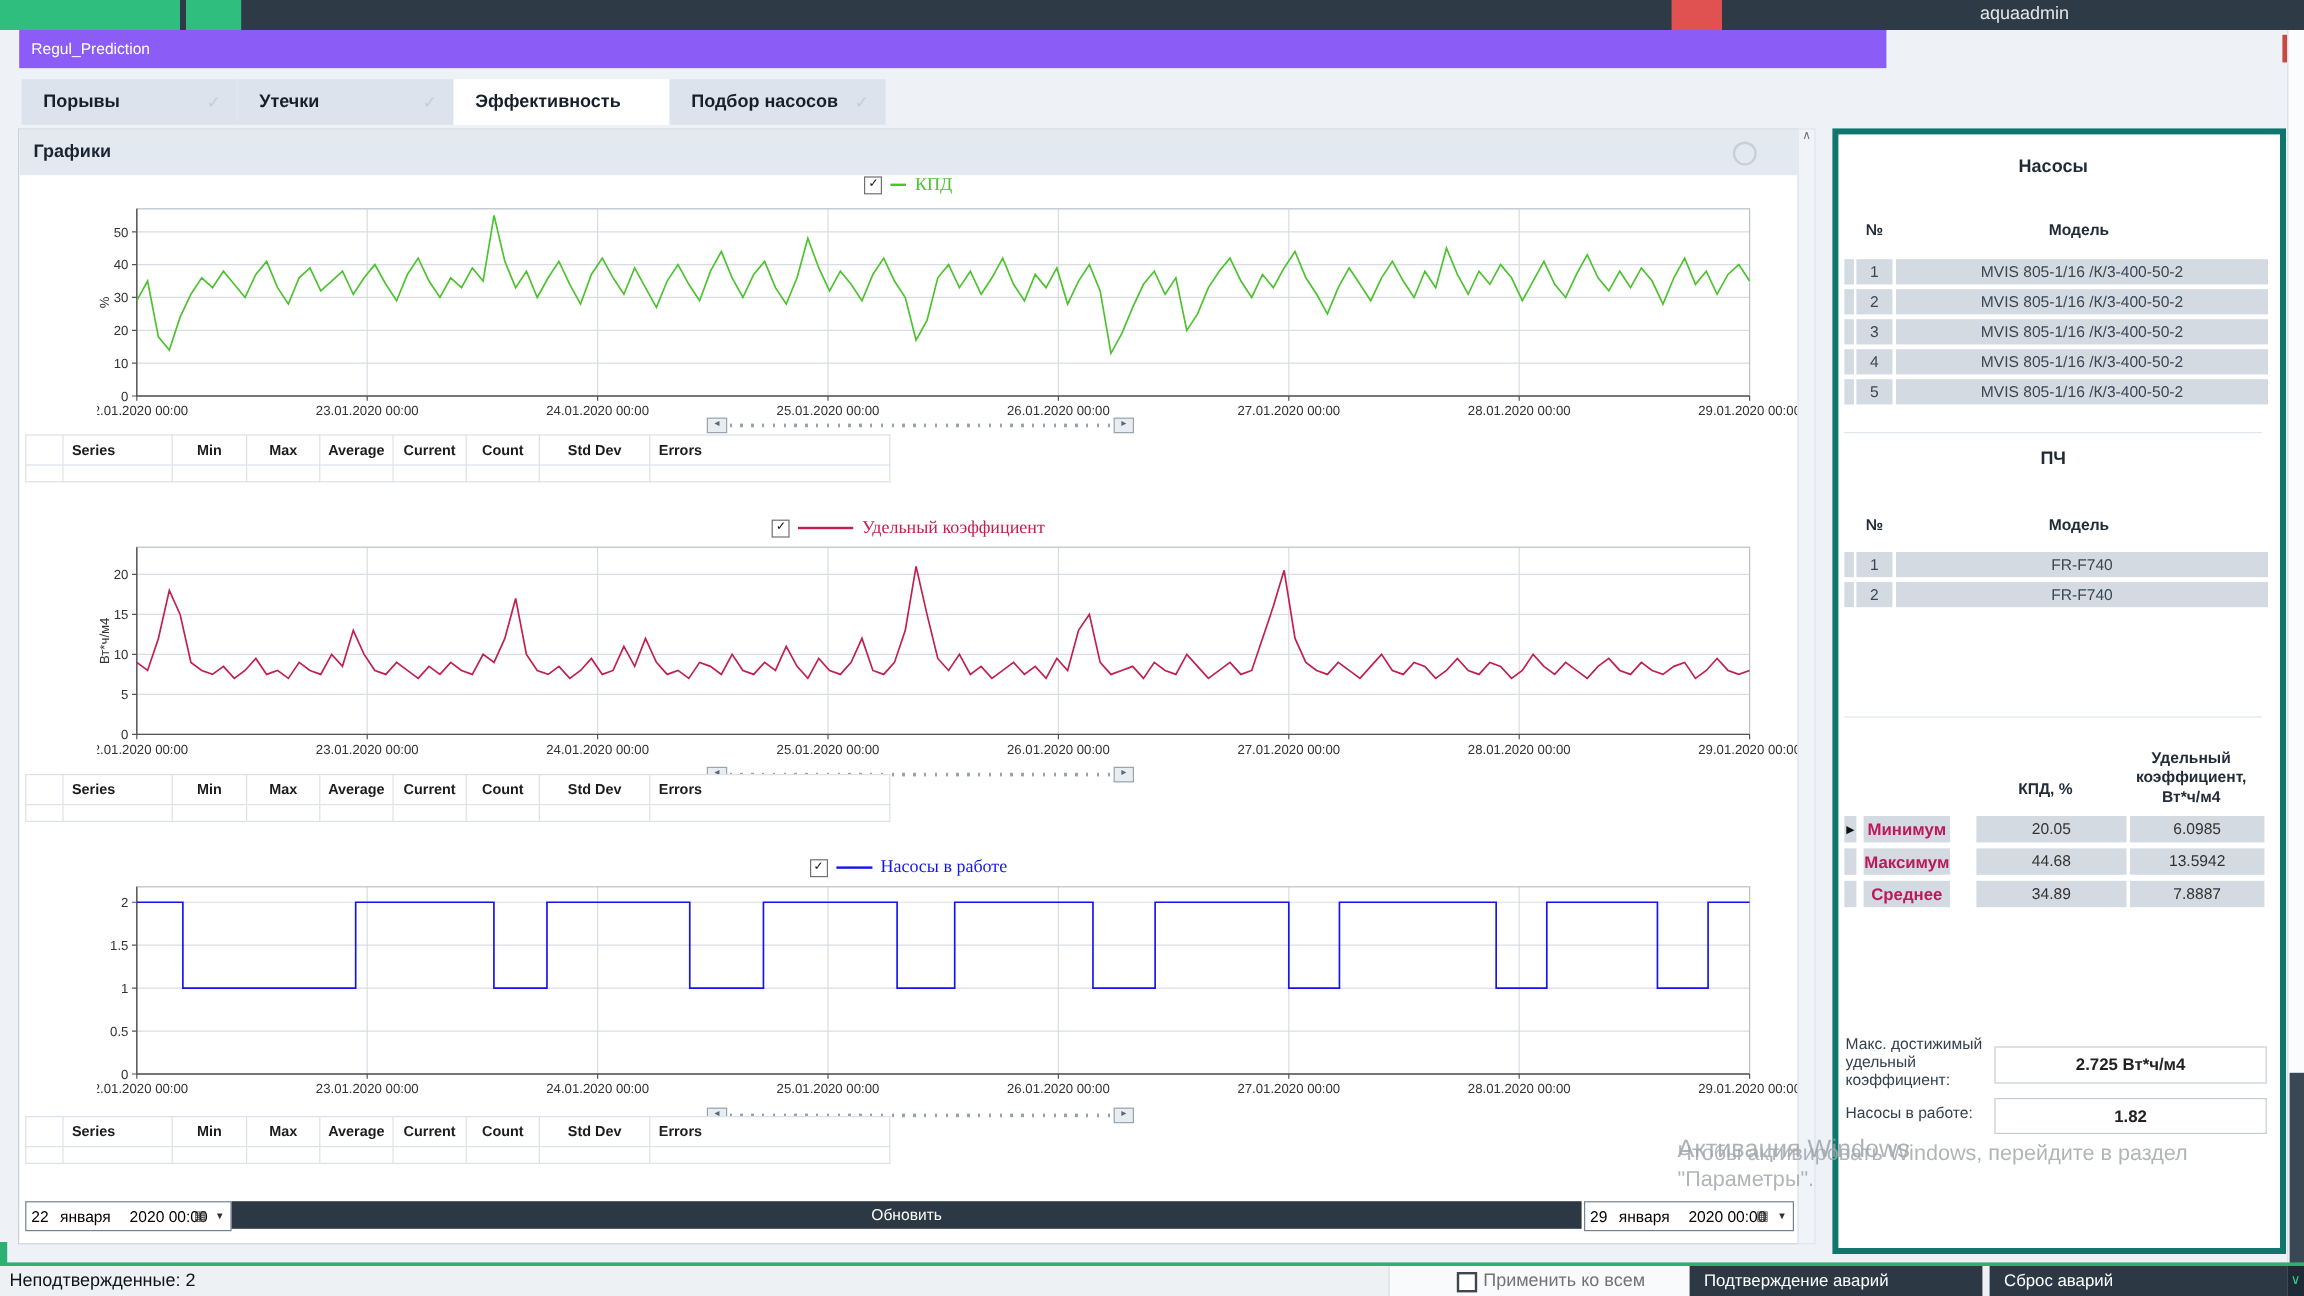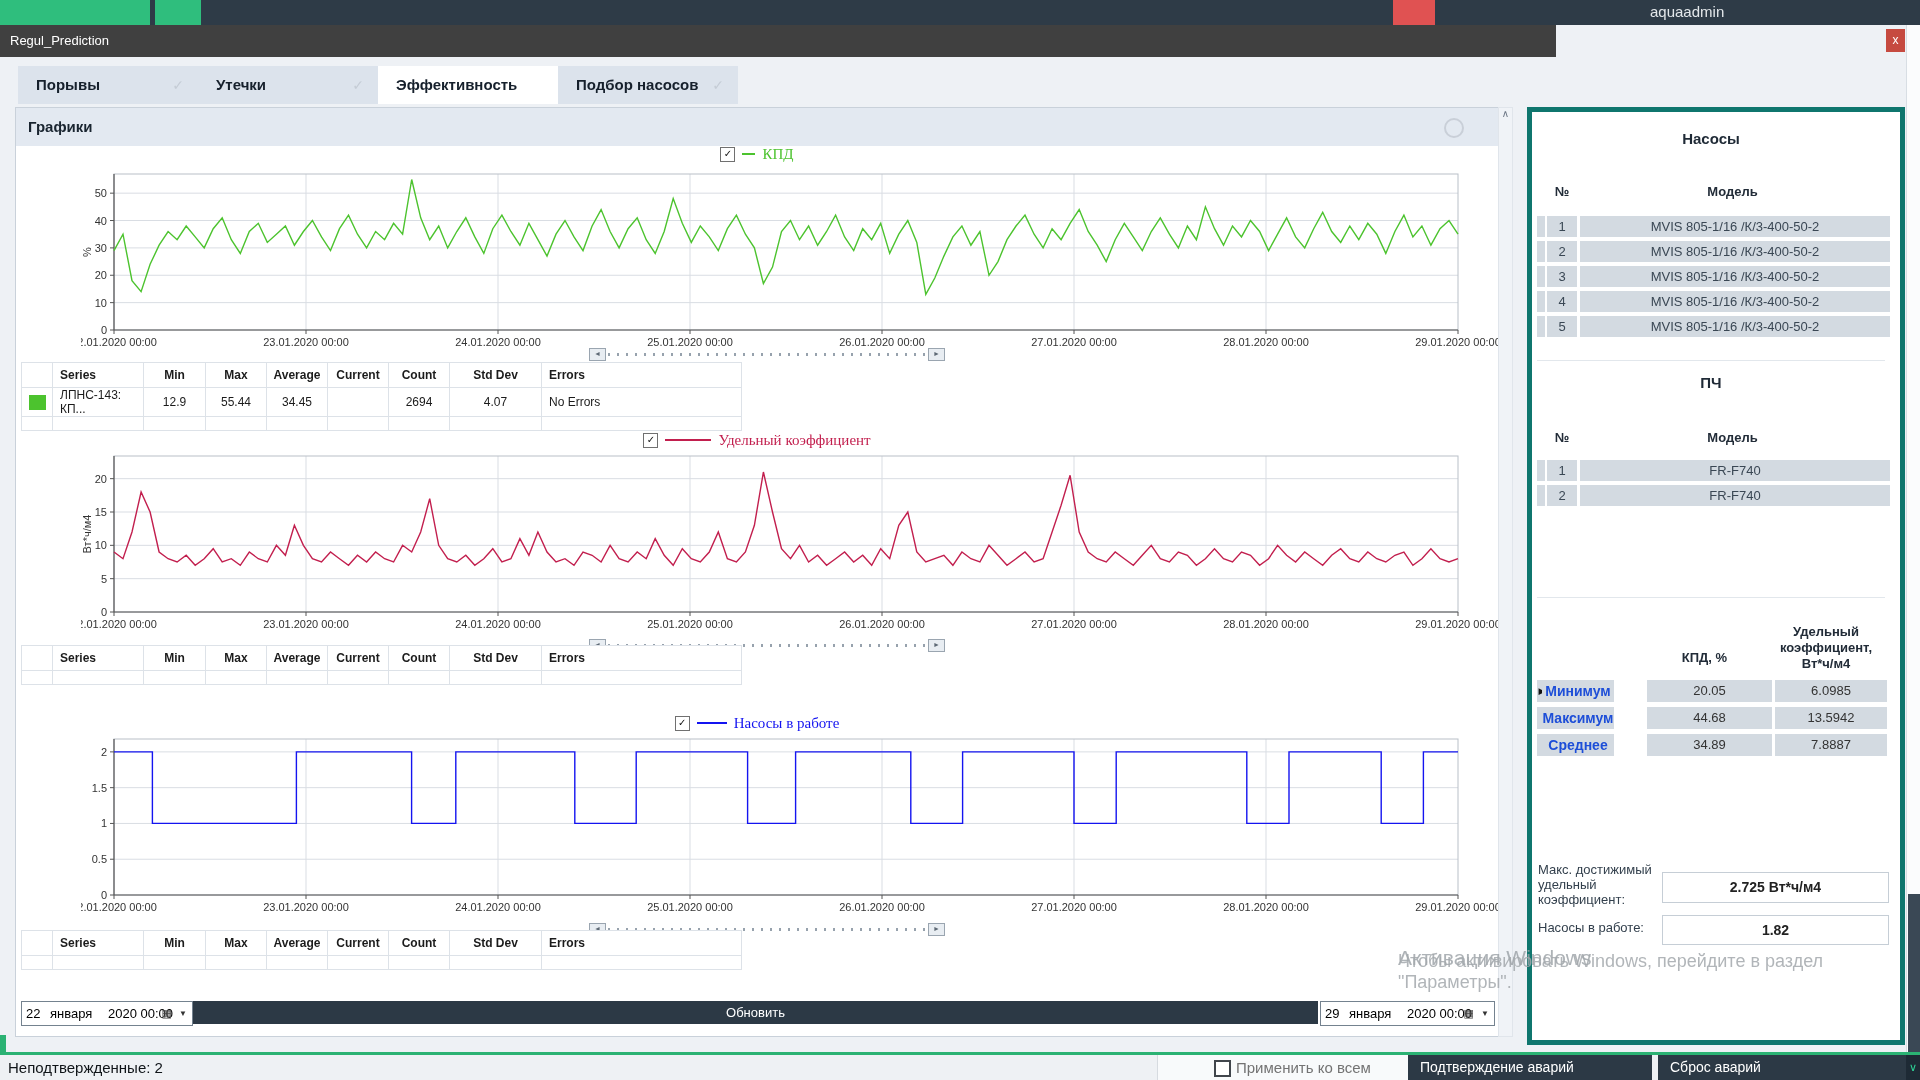--- a/index.html
+++ b/index.html
@@ -5,21 +5,21 @@
   html,body{margin:0;padding:0;}
   body{width:1920px;height:1080px;position:relative;overflow:hidden;
        font-family:"Liberation Sans","DejaVu Sans",sans-serif;background:#eef1f5;}
   .abs{position:absolute;}
   
   .topbar{left:0;top:0;width:1920px;height:25px;background:#2e3b47;}
   .greenseg1{left:0;top:0;width:150px;height:25px;background:#2fbe7d;}
   .greenseg2{left:155px;top:0;width:46px;height:25px;background:#2fbe7d;}
   .redseg{left:1393px;top:0;width:42px;height:25px;background:#e05252;}
   .topuser{left:1650px;top:3px;color:#e3e7ea;font-size:15px;}
-  .titlebar{left:0;top:25px;width:1556px;height:32px;background:#404040;}
+  .titlebar{left:16px;top:25px;width:1556px;height:32px;background:#8b5cf6;}
   .wintitle{left:10px;top:0;line-height:32px;color:#fff;font-size:13px;}
   .closebtn{left:1886px;top:4px;width:19px;height:23px;background:#c64a40;color:#fff;
             font-size:12px;text-align:center;line-height:22px;cursor:pointer;}
   .dragglyph{left:1908px;top:29px;width:9px;height:17px;background:#1c242c;}
   .appbody{left:0;top:57px;width:1906px;height:1023px;background:#eef1f5;}
   .pagescroll{left:1906px;top:25px;width:14px;height:1030px;background:#fbfcfd;border-left:1px solid #d8dee4;}
   .pagethumb{left:1px;top:869px;width:12px;height:160px;background:#3a4855;}
   
   .tab{top:66px;height:38px;width:180px;background:#dce3ec;}
   .tab.active{background:#ffffff;}
@@ -76,21 +76,21 @@
   .cellrow{position:absolute;left:5px;height:21px;}
   .cell{position:absolute;top:0;height:21px;background:#d3dae1;color:#3a4754;font-size:13px;
         text-align:center;line-height:21px;overflow:hidden;}
   .csliver{left:0;width:8px;}
   .cnum{left:10px;width:30px;}
   .cmodel{left:43px;width:310px;}
   .rp-divider{position:absolute;left:5px;width:348px;border-top:1px solid #e2e7ec;}
   .sumrow{position:absolute;left:5px;height:22px;}
   .scell{position:absolute;top:0;height:22px;background:#d3dae1;line-height:22px;font-size:13px;color:#333;text-align:center;}
   .ssliver{left:0;width:10px;background:#d3dae1;font-size:9px;color:#111;line-height:22px;text-align:center;}
-  .slabel{left:5px;width:72px;font-weight:700;color:#1d4ed8;font-size:14px;}
+  .slabel{left:16px;width:72px;font-weight:700;color:#be185d;font-size:14px;}
   .sval1{left:110px;width:125px;}
   .sval2{left:238px;width:112px;}
   .sumhead{position:absolute;font-size:13px;font-weight:700;color:#222c38;text-align:center;line-height:16px;}
   .rp-fieldlabel{position:absolute;left:6px;width:125px;font-size:13px;color:#33404d;line-height:15px;}
   .rp-valuebox{position:absolute;left:130px;width:225px;border:1px solid #c6ced6;background:#fff;
                text-align:center;font-weight:700;font-size:14px;color:#222;}
   
   .watermark1{left:1398px;top:946px;font-size:21px;color:#9ba1a6;opacity:.8;pointer-events:none;}
   .watermark2{left:1398px;top:951px;font-size:18px;color:#a4a9ad;opacity:.85;pointer-events:none;}
   
@@ -224,31 +224,20 @@
       <th></th>
       <th class="al">Series</th>
       <th>Min</th>
       <th>Max</th>
       <th>Average</th>
       <th>Current</th>
       <th>Count</th>
       <th>Std Dev</th>
       <th class="al">Errors</th>
     </tr>
-    <tr>
-      <td><span class="swatch" style="background-color: rgb(76, 195, 46);"></span></td>
-      <td class="al">ЛПНС-143: КП...</td>
-      <td>12.9</td>
-      <td>55.44</td>
-      <td>34.45</td>
-      <td></td>
-      <td>2694</td>
-      <td>4.07</td>
-      <td class="al">No Errors</td>
-    </tr>
     <tr class="se">
           <td></td>
           <td></td>
           <td></td>
           <td></td>
           <td></td>
           <td></td>
           <td></td>
           <td></td>
           <td></td>

